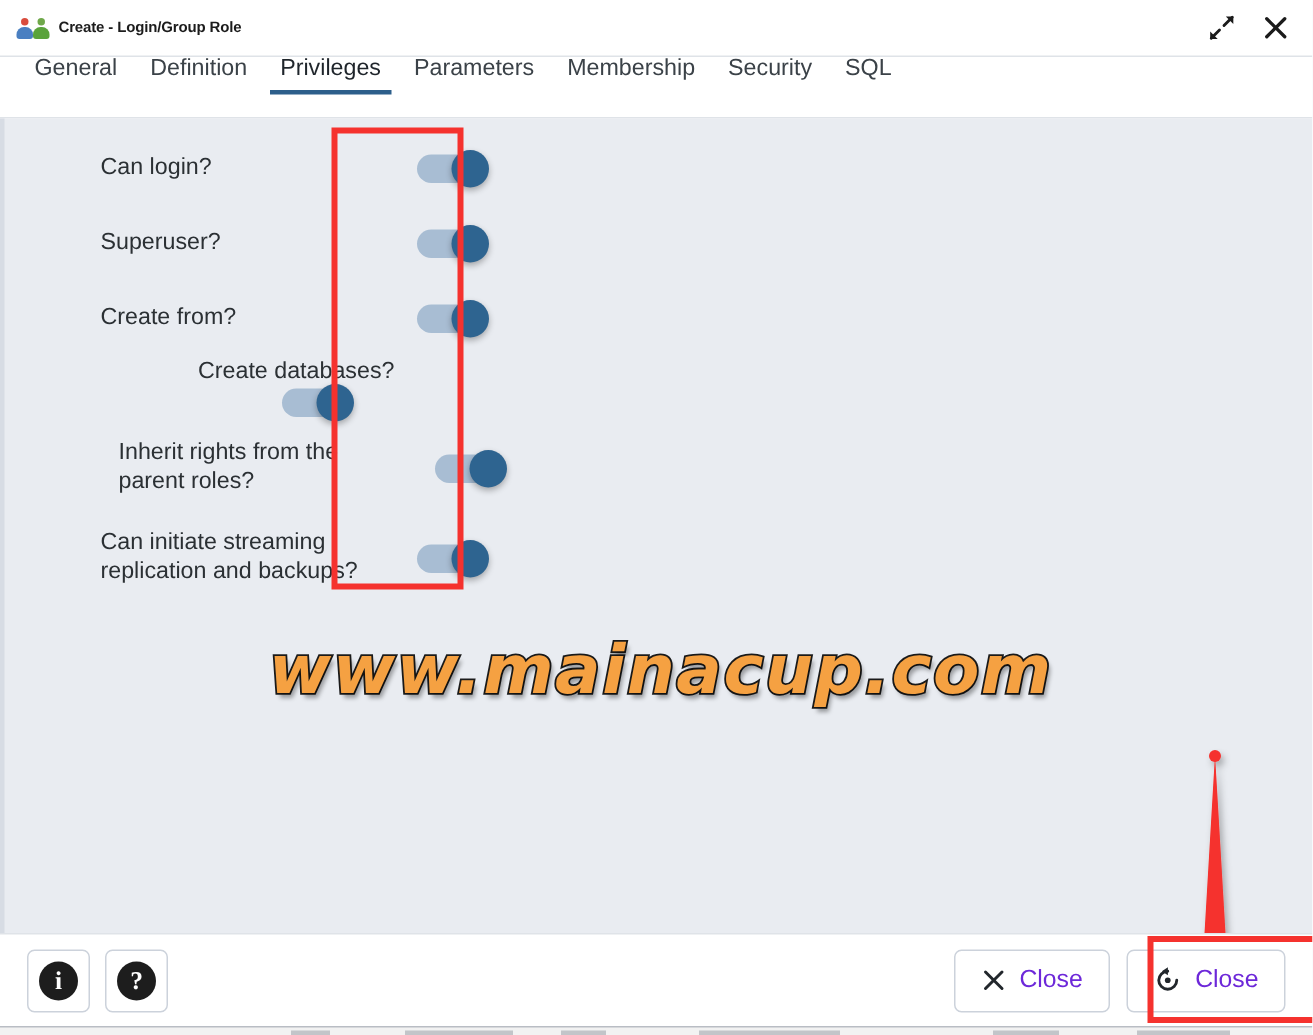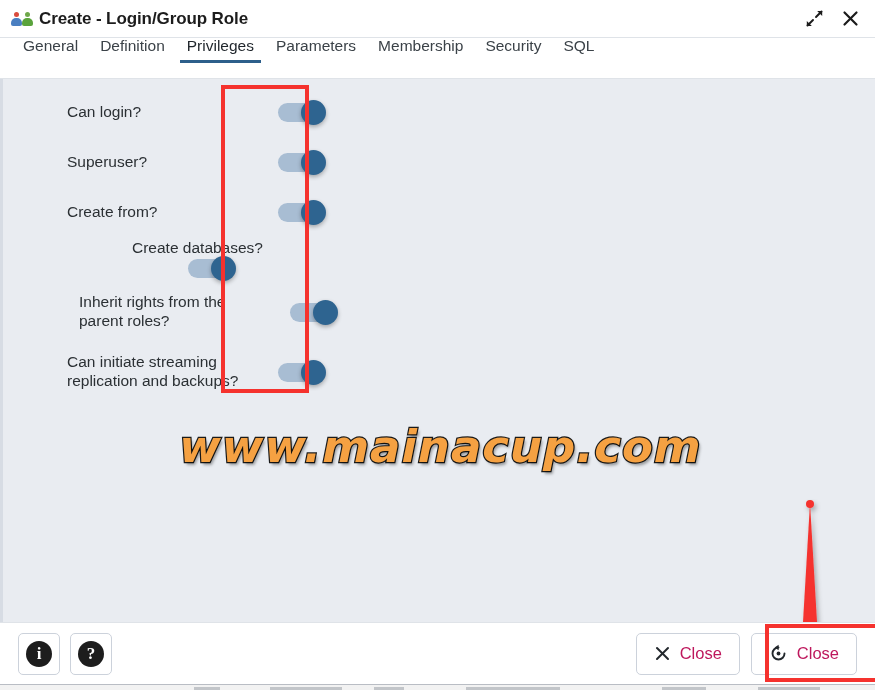--- a/index.html
+++ b/index.html
@@ -54,21 +54,21 @@
     border-radius: 5px 5px 2px 2px;
   }
   .person-a { left: 0; }
   .person-a .head { background: #d94c3d; }
   .person-a .body { background: #4a7fc1; }
   .person-b { left: 11px; }
   .person-b .head { background: #6fa84a; }
   .person-b .body { background: #5aa33c; }
 
   .title-text {
-    font-size: 17px;
+    font-size: 10px;
     font-weight: bold;
     color: #1c1c1c;
     margin-left: 2px;
     letter-spacing: -0.1px;
     white-space: nowrap;
   }
   .titlebar-actions {
     margin-left: auto;
     display: flex;
     align-items: center;
@@ -249,21 +249,21 @@
     align-items: center;
     justify-content: center;
     line-height: 1;
     font-family: "Liberation Serif", serif;
   }
   .btn {
     height: 42px;
     border: 1px solid #ccd2db;
     border-radius: 5px;
     background: #ffffff;
-    color: #be185d;
+    color: #6d28d9;
     font-size: 16.5px;
     display: flex;
     align-items: center;
     gap: 9px;
     padding: 0 17px;
     cursor: pointer;
     font-family: "Liberation Sans", sans-serif;
     white-space: nowrap;
   }
   .btn.primary {

